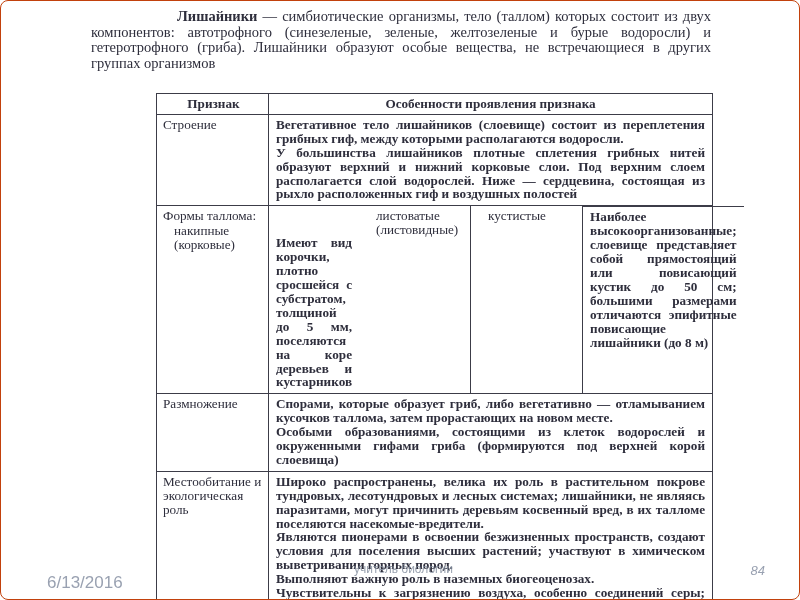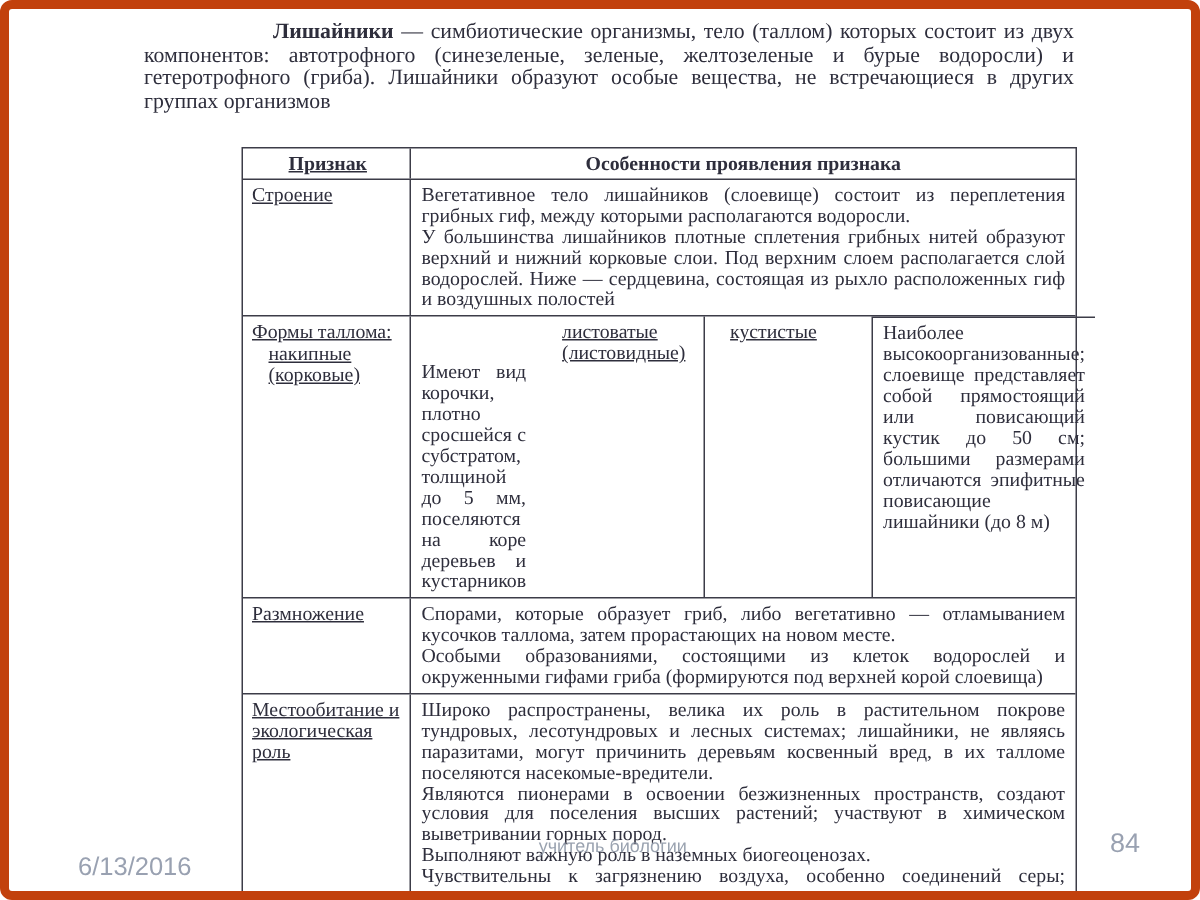--- a/index.html
+++ b/index.html
@@ -9,21 +9,21 @@
     width: 800px;
     height: 600px;
     overflow: hidden;
   }
   .slide {
     position: absolute;
     left: 0; top: 0;
     width: 800px; height: 600px;
     box-sizing: border-box;
     background: #ffffff;
-    border: 6px solid #c2410c;
+    border: 1px solid #c2410c;
     border-radius: 8px;
     overflow: hidden;
     font-family: "Liberation Serif", "DejaVu Serif", serif;
     color: #2e2e3c;
   }
   
   .intro {
     position: absolute;
     left: 90px; top: 8px;
     width: 620px;
@@ -47,26 +47,26 @@
     background: transparent;
   }
   .tr { display: flex; border-top: 1px solid #3c3c48; }
   .tr.head { border-top: none; }
   .tdl {
     flex: 0 0 112px;
     width: 112px;
     box-sizing: border-box;
     border-right: 1px solid #3c3c48;
     padding: 3px 4px 3px 6px;
-    text-decoration: underline;
   }
   .tdr {
     flex: 1;
     padding: 3px 7px 4px 7px;
     text-align: justify;
+    font-weight: bold;
   }
   .th {
     font-weight: bold;
     text-align: center;
     padding-top: 3px;
     padding-bottom: 3px;
   }
   .tdr p { margin: 0; }
 
   
@@ -78,21 +78,21 @@
   .subname { padding-left: 11px; }
   .subname.gap { margin-top: 1px; }
 
   
   .footer-date, .footer-page, .footer-center {
     position: absolute;
     font-family: "Liberation Sans", "DejaVu Sans", sans-serif;
     color: #99a1b1;
   }
   .footer-date { left: 46px; bottom: 6px; font-size: 17px; }
-  .footer-page { right: 34px; bottom: 21px; font-size: 18px; }
+  .footer-page { right: 34px; bottom: 21px; font-size: 13px; font-style: italic; }
   .footer-center {
     left: 285px; bottom: 23px;
     width: 235px;
     font-size: 12px;
     text-align: center;
     color: #8892a2;
     opacity: 0.85;
     pointer-events: none;
   }
 </style>

